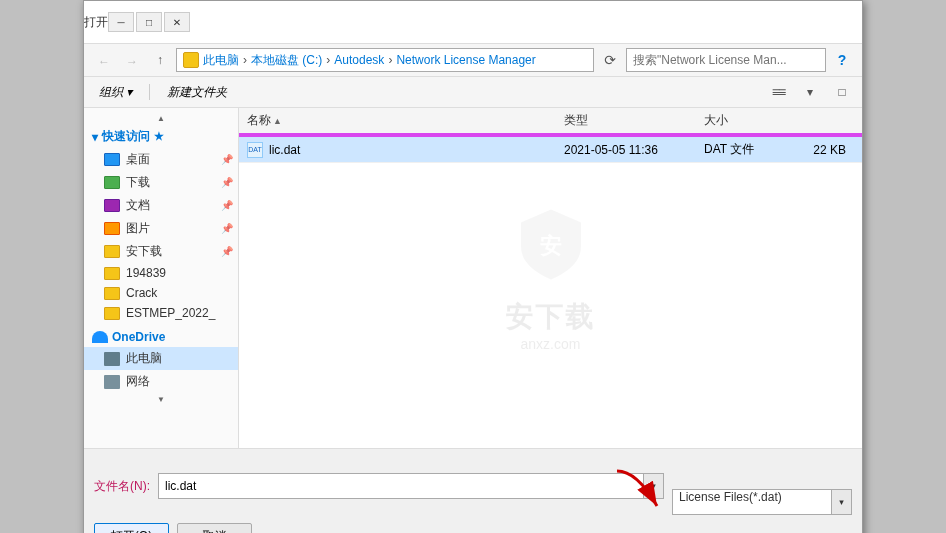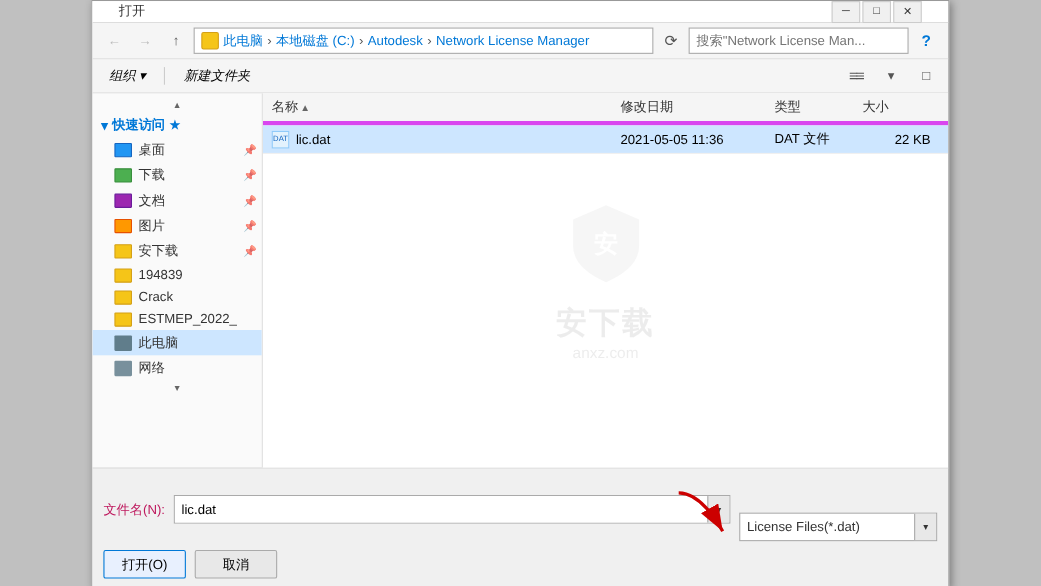--- a/index.html
+++ b/index.html
@@ -15,25 +15,25 @@
     .dialog {
       width: 780px;
       background: #f0f0f0;
       border: 1px solid #999;
       box-shadow: 2px 2px 8px rgba(0,0,0,0.4);
       display: flex;
       flex-direction: column;
     }
     .title-bar {
       background: #fff;
-      height: 20px;
-      display: flex;
-      align-items: center;
-      justify-content: space-between;
-      padding: 0 24px;
+      height: 43px;
+      display: flex;
+      align-items: center;
+      justify-content: flex-start;
+      padding: 0 0;
       border-bottom: 1px solid #ddd;
     }
     .title-bar-title {
       font-size: 12px;
       color: #333;
     }
     .title-bar-controls {
       display: flex;
       gap: 2px;
     }
@@ -379,21 +379,21 @@
       border-left: 1px solid #aaa;
       display: flex;
       align-items: center;
       justify-content: center;
       cursor: pointer;
       font-size: 9px;
       color: #333;
     }
     .filetype-select-wrap {
       display: flex;
-      align-items: center;
+      align-items: flex-start;
       background: #fff;
       border: 1px solid #aaa;
       height: 26px;
       width: 180px;
       margin-top: 32px;
     }
     .filetype-text {
       flex: 1;
       padding: 0 6px;
       font-size: 12px;
@@ -526,20 +526,24 @@
       </div>
       <div class="sidebar-item">
         <div class="folder-icon"></div>
         <span>Crack</span>
       </div>
       <div class="sidebar-item">
         <div class="folder-icon"></div>
         <span>ESTMEP_2022_</span>
       </div>
 
+      <div class="sidebar-header" style="margin-top:4px;">
+        <div class="onedrive-icon"></div>
+        <span>OneDrive</span>
+      </div>
 
       <div class="sidebar-item selected">
         <div class="pc-icon"></div>
         <span>此电脑</span>
       </div>
 
       <div class="sidebar-item">
         <div class="network-icon"></div>
         <span>网络</span>
       </div>
@@ -548,23 +552,20 @@
         <span class="scroll-arrow">▼</span>
       </div>
     </div>
 
     <div class="file-area">
 
       <div class="file-list-header">
         <div class="col">
           <span>名称</span>
           <span class="sort-arrow">▲</span>
-        </div>
-        <div class="col">
-          <span>修改日期</span>
         </div>
         <div class="col">
           <span>类型</span>
         </div>
         <div class="col">
           <span>大小</span>
         </div>
       </div>
 
       <div class="file-row selected">

